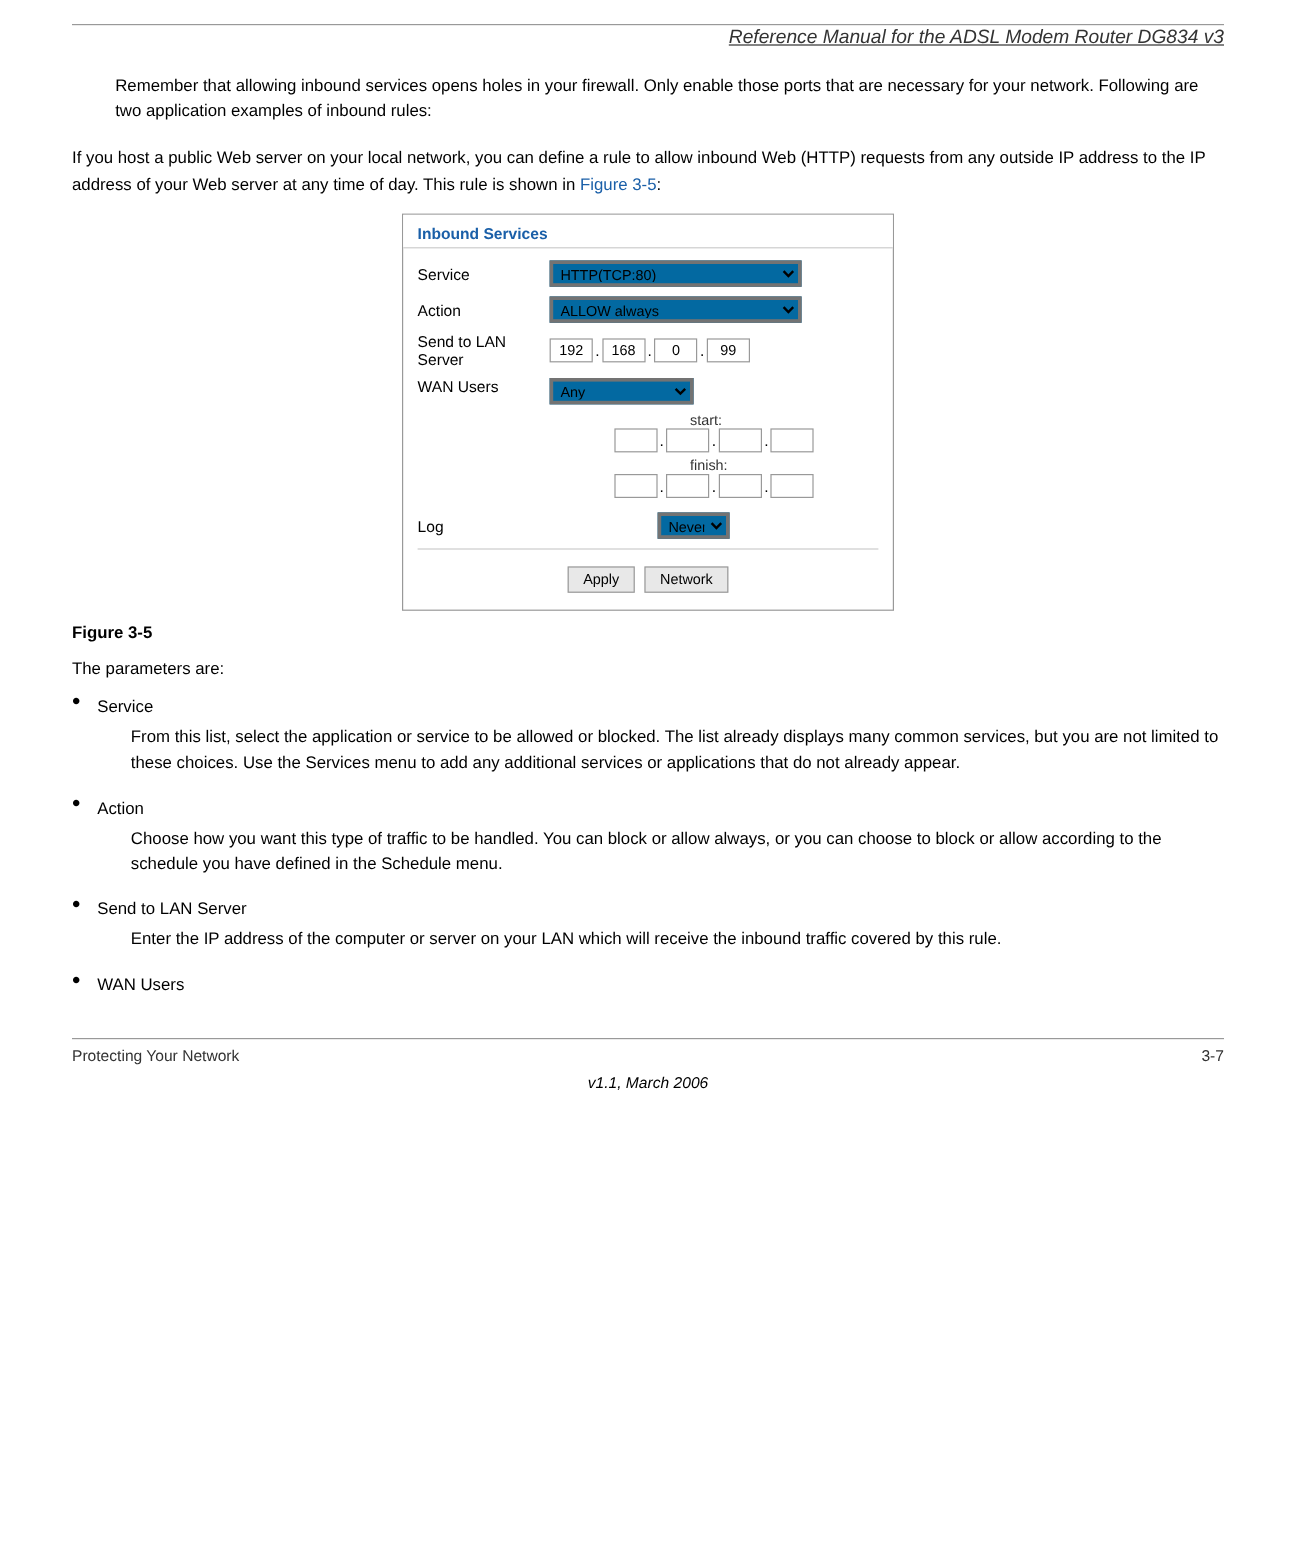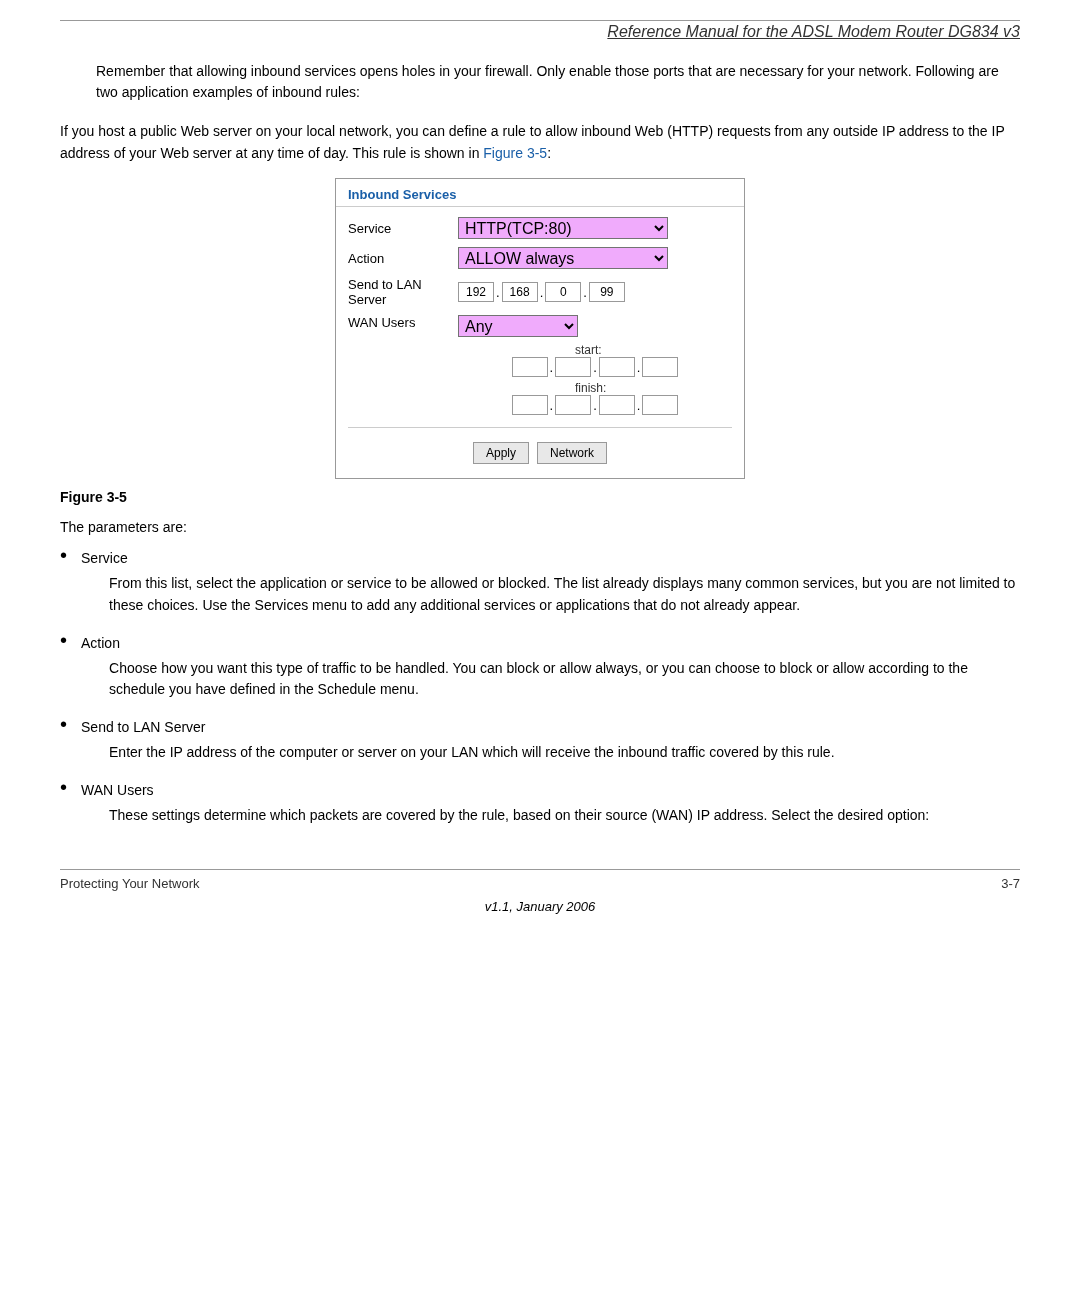--- a/index.html
+++ b/index.html
@@ -72,24 +72,24 @@
       font-size: 13px;
       color: #000;
       flex-shrink: 0;
     }
     .form-control-area {
       display: flex;
       align-items: center;
       flex: 1;
     }
     select.form-select {
-      font-size: 16px;
+      font-size: 12px;
       padding: 1px 2px;
-      border: 1px solid #737373;
-      background: #f0abfc;
+      border: 3px solid #737373;
+      background: #0369a1;
       height: 22px;
     }
     select.form-select-wide {
       width: 210px;
     }
     select.form-select-medium {
       width: 120px;
     }
     select.form-select-small {
       width: 60px;
@@ -309,20 +309,28 @@
               <input type="text" class="ip-octet empty-ip-octet" value="" style="">
               <span class="ip-dot">.</span>
               <input type="text" class="ip-octet empty-ip-octet" value="" style="">
               <span class="ip-dot">.</span>
               <input type="text" class="ip-octet empty-ip-octet" value="" style="">
             </div>
           </div>
         </div>
       </div>
 
+      <div class="form-row">
+        <div class="form-label">Log</div>
+        <div class="form-control-area">
+          <select class="form-select form-select-small" style="margin-left:90px;">
+            <option>Never</option>
+          </select>
+        </div>
+      </div>
 
       <hr class="divider-line">
 
       <div class="button-row">
         <button class="form-button">Apply</button>
         <button class="form-button">Network</button>
       </div>
 
     </div>
   </div>
@@ -354,25 +362,24 @@
     <div class="bullet-content">
       <div class="bullet-title"><span>Send to LAN Server</span></div>
       <div class="indent-block bullet-desc">Enter the IP address of the computer or server on your LAN which will receive the inbound traffic covered by this rule.</div>
     </div>
   </div>
 
   <div class="bullet-item">
     <span class="bullet-dot">•</span>
     <div class="bullet-content">
       <div class="bullet-title"><span>WAN Users</span></div>
-      <div class="indent-block bullet-desc">These settings determine which packets are covered by the rule, based on their source (WAN) IP address. Select the desired option:</div>
     </div>
   </div>
 
   <div class="bottom-bar">
     <span>Protecting Your Network</span>
     <span>3-7</span>
   </div>
   <div class="footer-center">
-    <em>v1.1, January 2006</em>
+    <em>v1.1, March 2006</em>
   </div>
 
 </div>
 
 </body></html>

